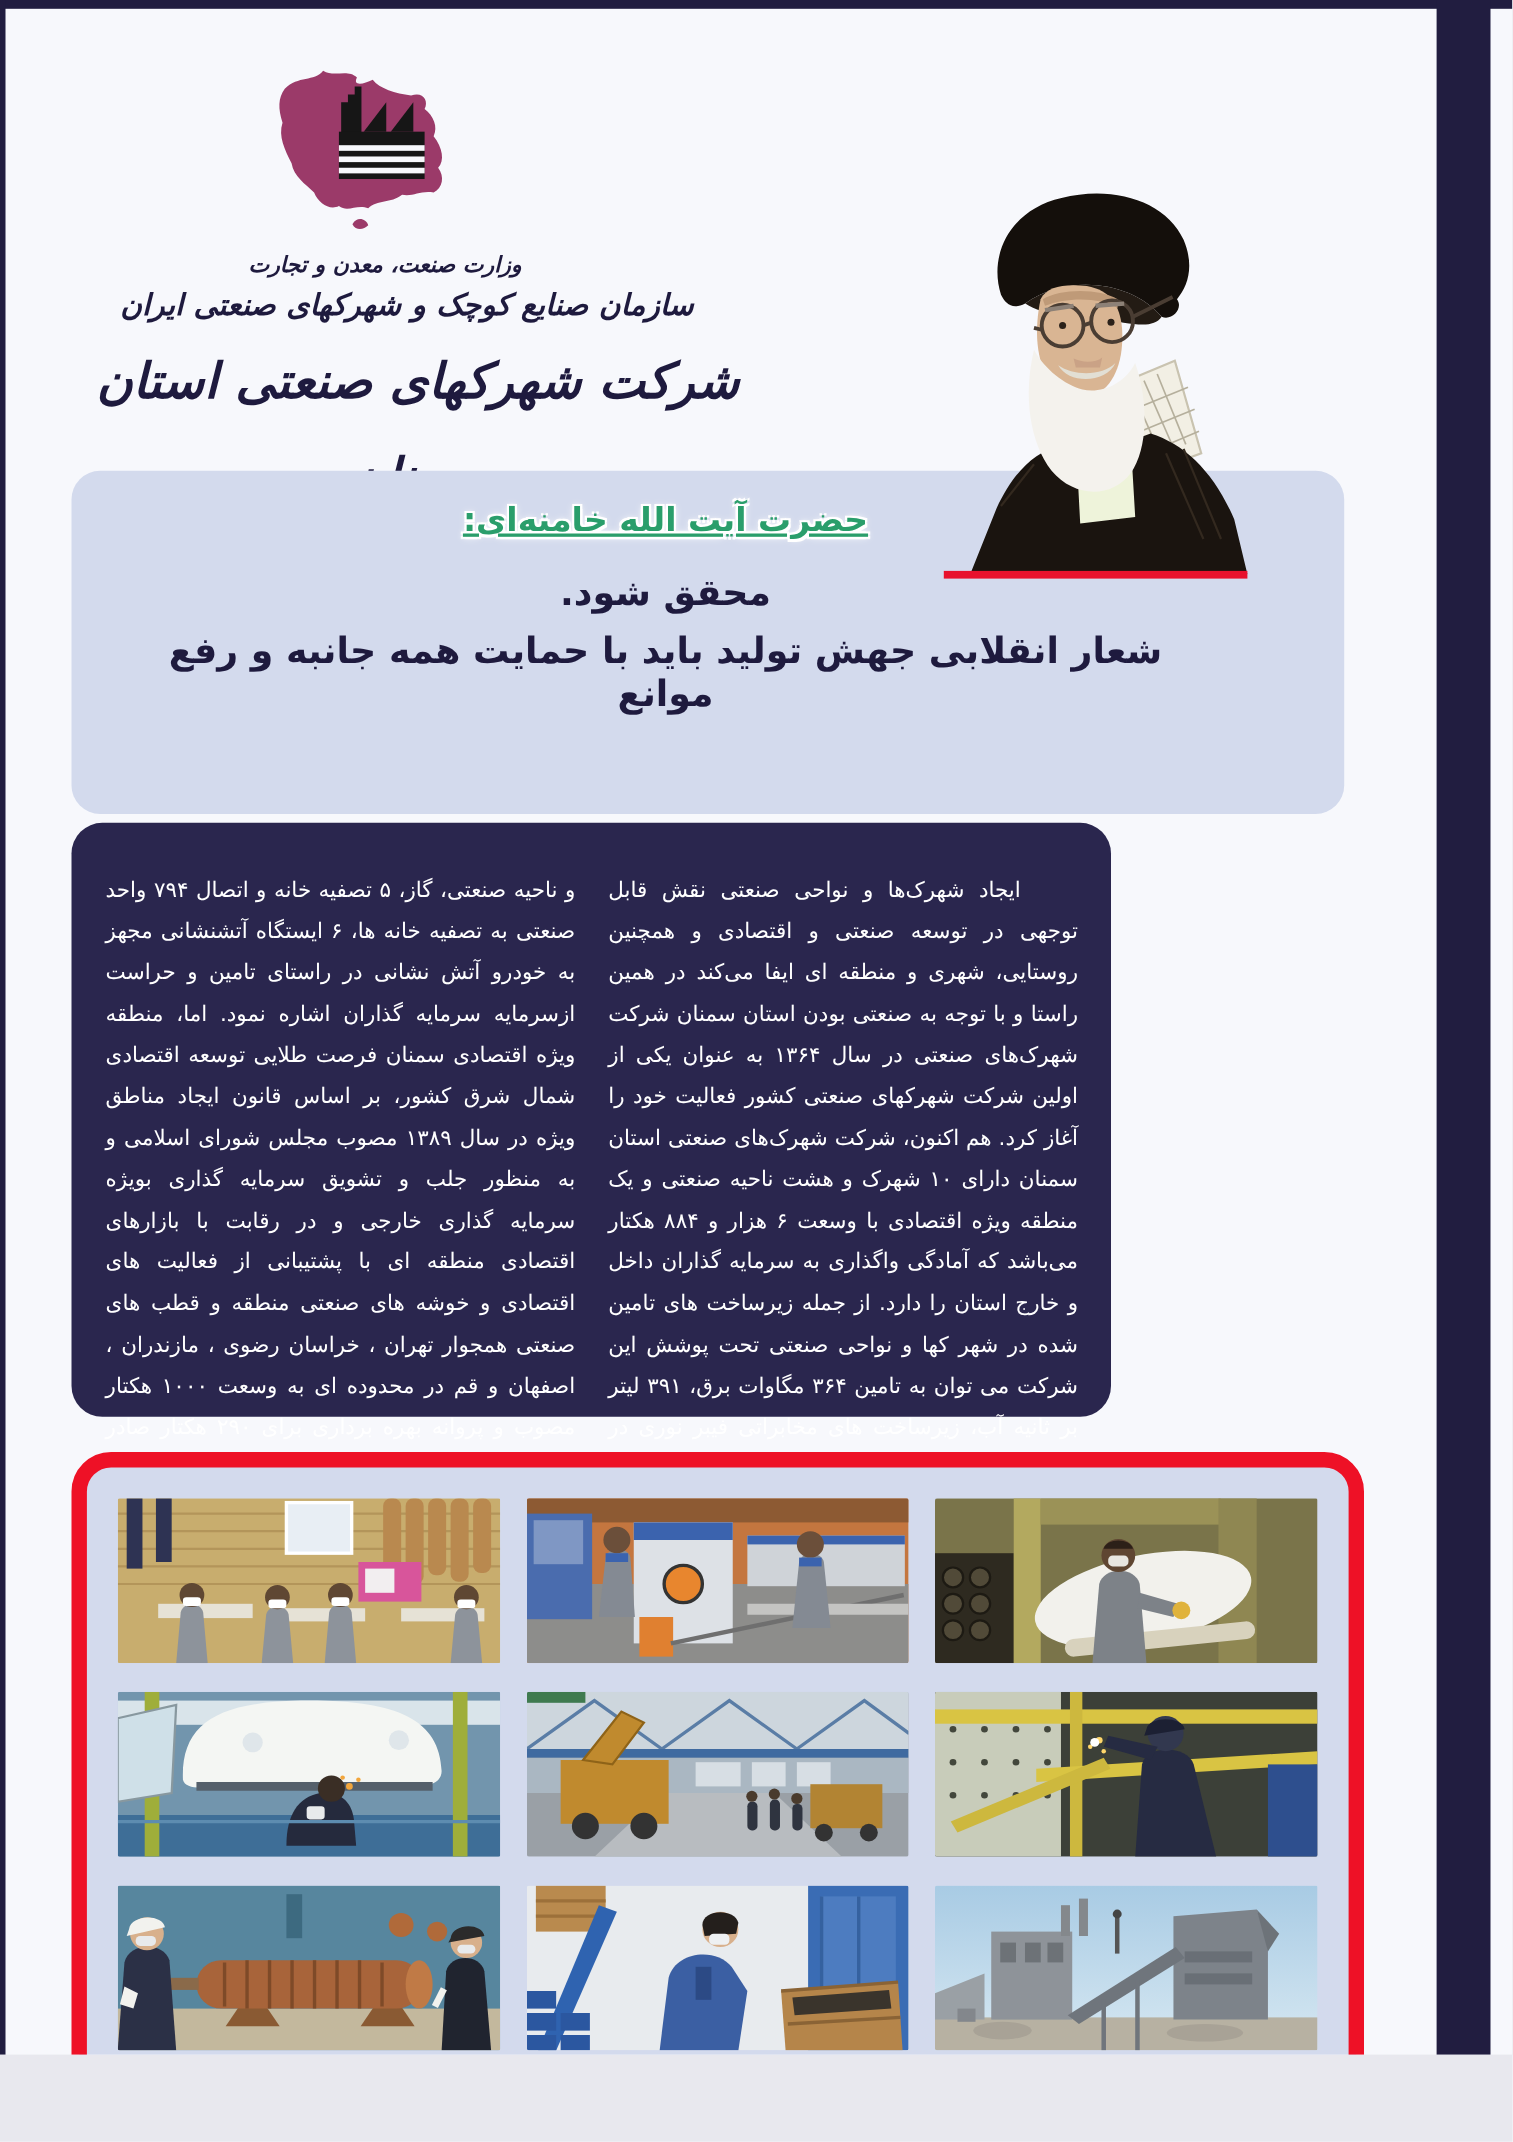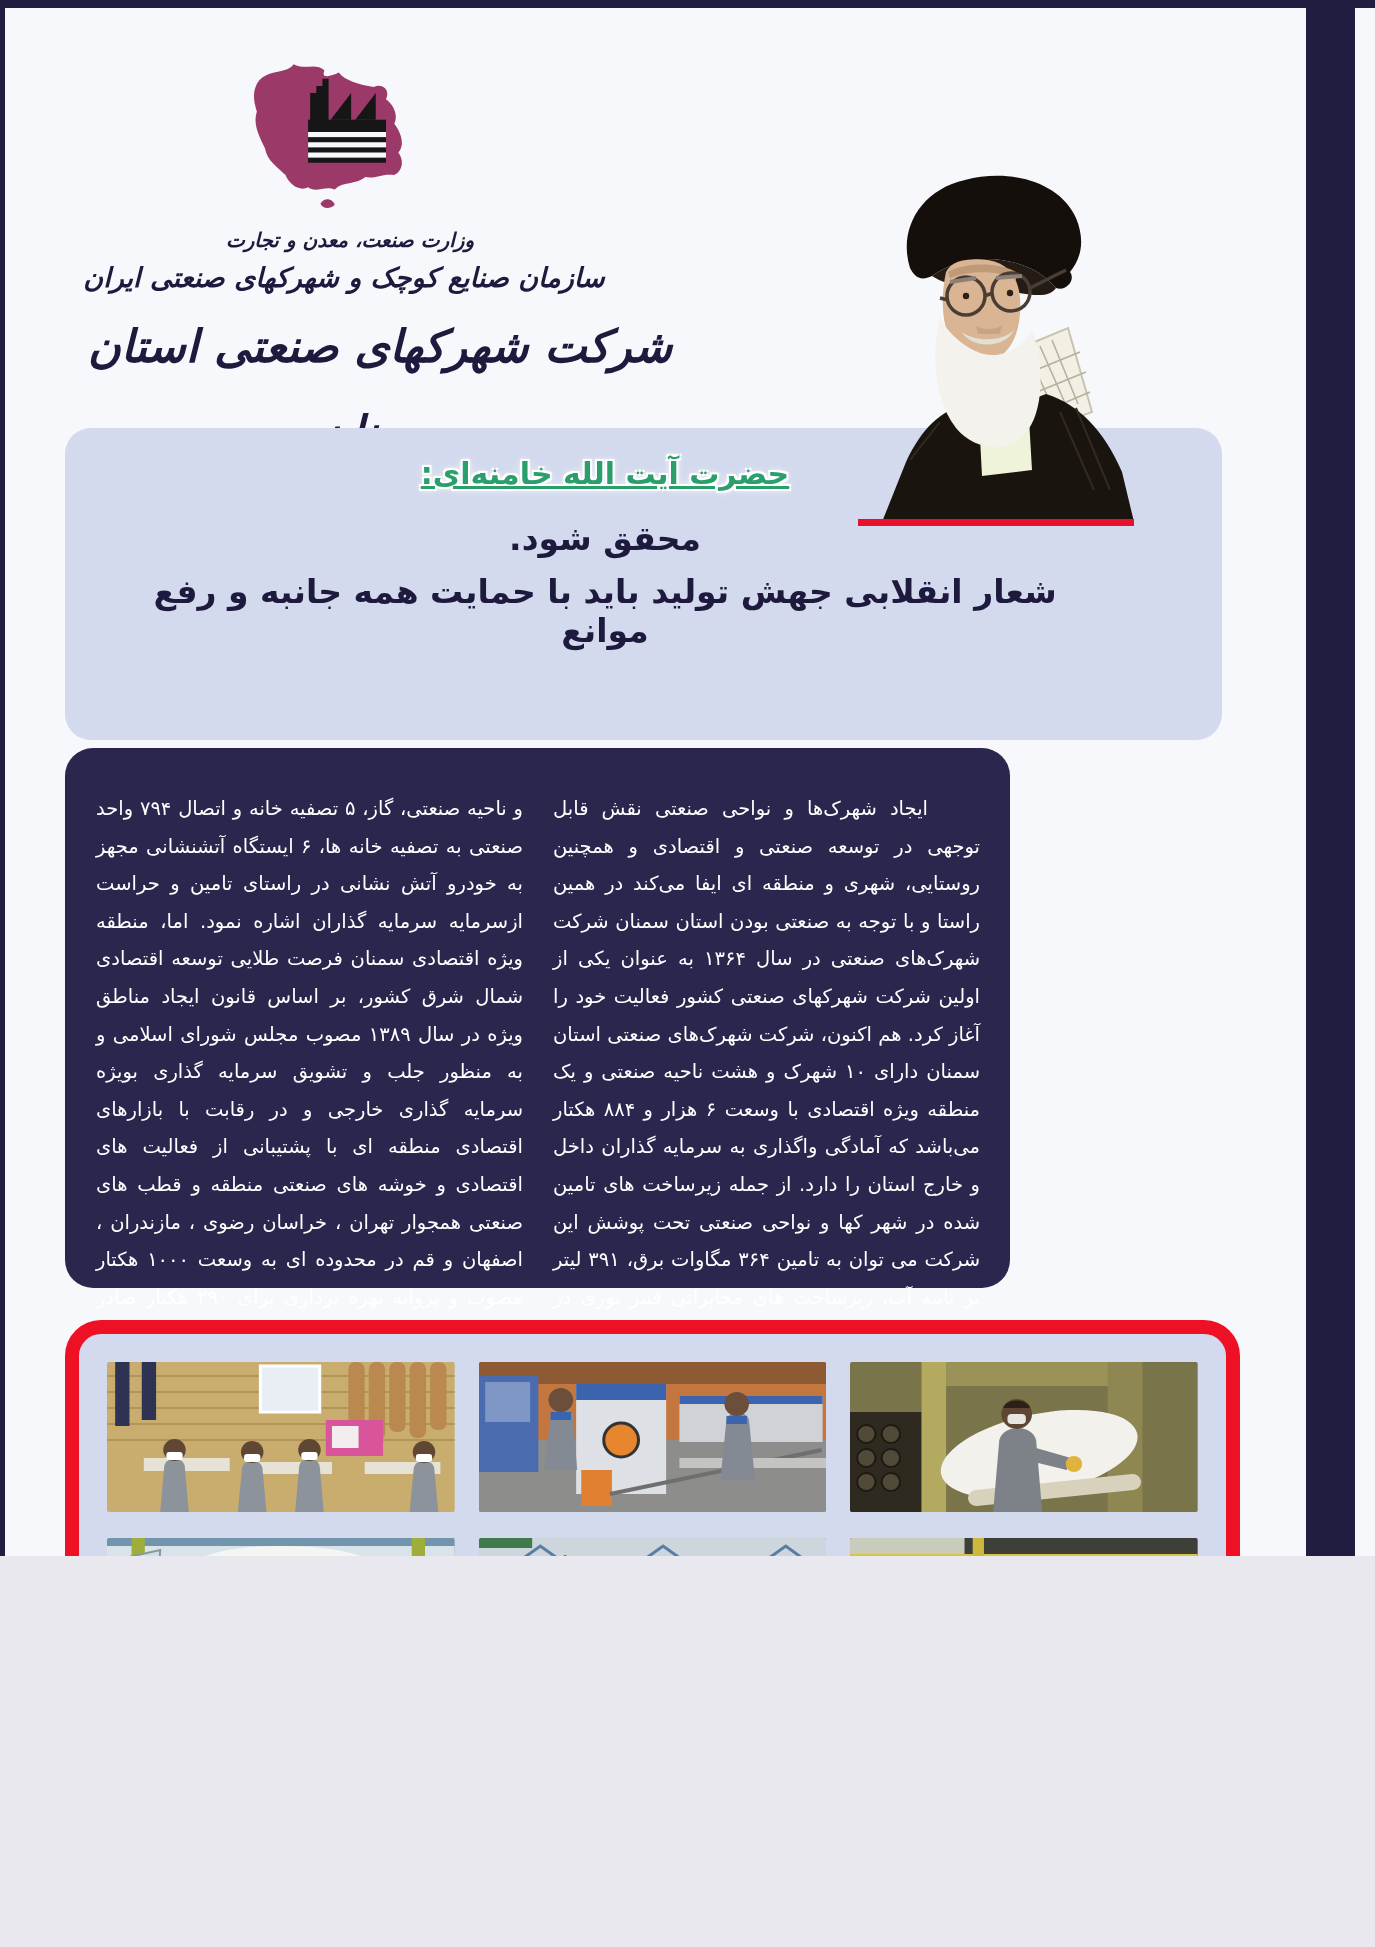--- a/index.html
+++ b/index.html
@@ -1,32 +1,32 @@
 <!DOCTYPE html>
 <html lang="fa" dir="rtl"><head>
 <meta charset="utf-8">
 <style>
   html,body{margin:0;padding:0;background:#e8e8ee;}
   .page{
-    position:relative;width:1375px;height:1556px;margin:0 auto;
+    position:relative;width:1375px;height:1868px;margin:0 auto;
     background:#f7f8fc;overflow:hidden;
     font-family:"DejaVu Sans",sans-serif;
   }
   
   .frame-top{position:absolute;left:0;top:0;width:1375px;height:8px;background:#211d40;}
   .frame-left{position:absolute;left:0;top:0;width:5px;height:1947px;background:#211d40;}
   .frame-bottom{position:absolute;left:0;top:1938px;width:1375px;height:9px;background:#211d40;}
   .frame-right{position:absolute;left:1306px;top:0;width:49px;height:1947px;background:#211d40;}
 
   
   .logo{position:absolute;left:222px;top:50px;width:205px;height:175px;}
   .hdr-line{position:absolute;color:#1e1a3e;text-align:center;direction:rtl;
     font-style:italic;font-weight:bold;letter-spacing:-0.5px;}
   .ministry{left:140px;top:228px;width:420px;font-size:20px;}
-  .organization{left:74px;top:262px;width:540px;font-size:27px;}
+  .organization{left:100px;top:262px;width:540px;font-size:27px;}
   .company{left:60px;top:304px;width:640px;font-size:45px;line-height:1.9;}
 
   
   .portrait{position:absolute;left:880px;top:160px;width:255px;height:362px;z-index:4;}
   .portrait svg{width:100%;height:100%;}
   .red-bar{position:absolute;left:858px;top:519px;width:276px;height:7px;background:#e8112d;z-index:5;}
 
   
   .slogan-box{position:absolute;left:65px;top:428px;width:1157px;height:312px;
     background:#d3daed;border-radius:26px;z-index:1;}

